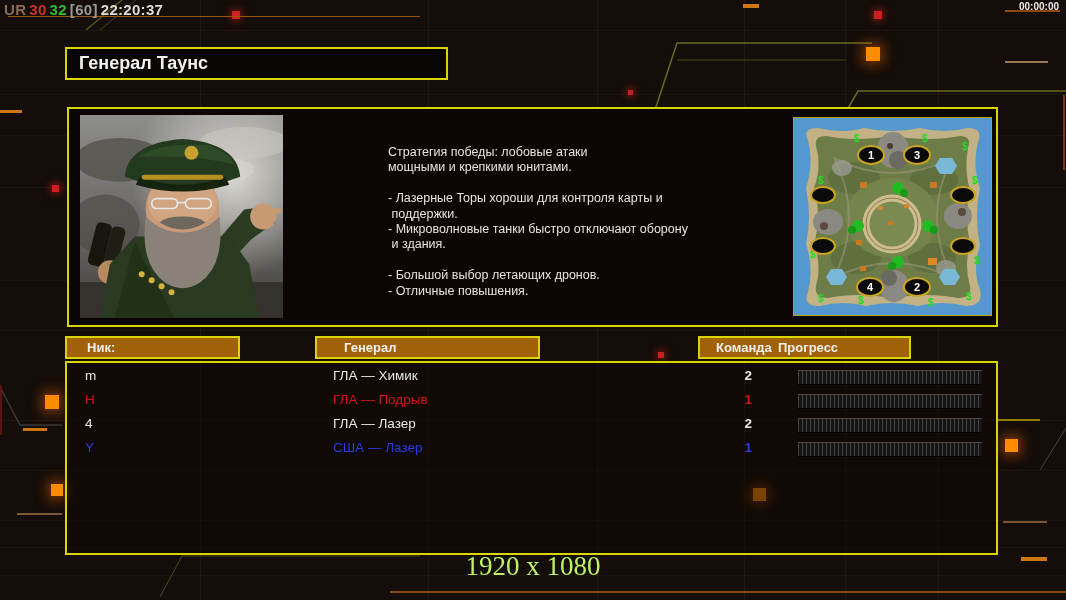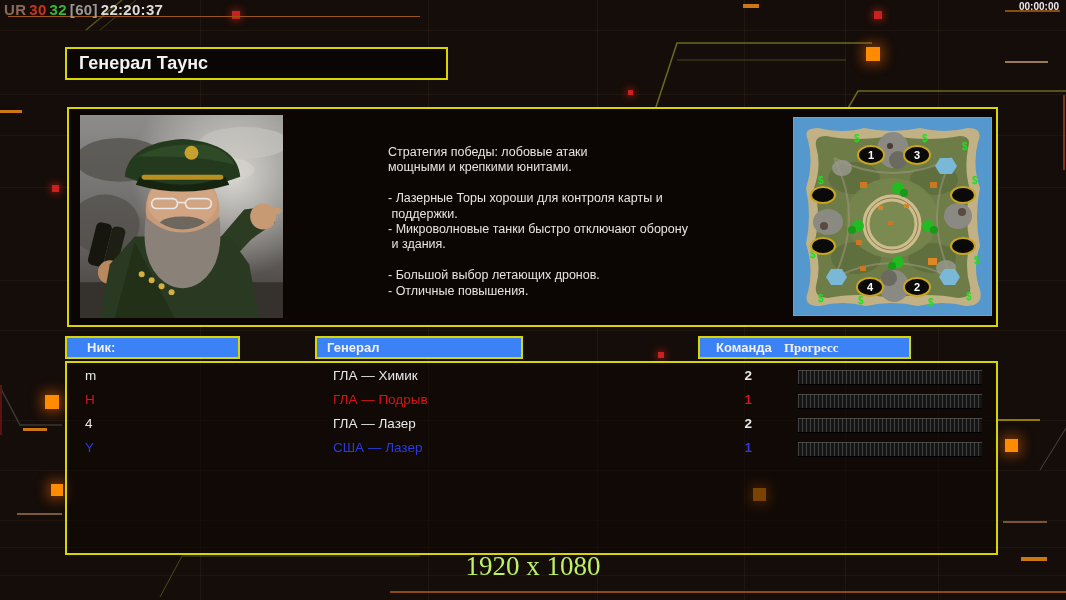--- a/index.html
+++ b/index.html
@@ -32,27 +32,27 @@
     background:#0a0603;border:2px solid #d8d500;
     color:#f2f2f2;font-size:18px;font-weight:bold;line-height:29px;padding-left:12px;}
   
   .panel{position:absolute;left:67px;top:107px;width:927px;height:216px;
     background:#0b0604;border:2px solid #d8d500;}
   .portrait{position:absolute;left:80px;top:115px;width:203px;height:203px;}
   .strategy{position:absolute;left:388px;top:145px;width:330px;
     color:#e8e4e0;font-size:12.5px;line-height:15.4px;white-space:pre-wrap;}
   .minimap{position:absolute;left:793px;top:117px;width:197px;height:197px;border:1px solid #b8a400;}
   
-  .hdr{position:absolute;top:336px;height:19px;background:#3b82f6;border:2px solid #d8d500;
+  .hdr{position:absolute;top:336px;height:19px;background:#a16207;border:2px solid #d8d500;
     color:#f0f0f0;font-size:13px;font-weight:bold;line-height:19px;}
   .hdr-nick{left:65px;width:151px;padding-left:20px;}
-  .hdr-general{left:315px;width:194px;padding-left:10px;}
+  .hdr-general{left:315px;width:194px;padding-left:27px;}
   .hdr-team{left:698px;width:209px;text-align:right;}
   .hdr-team .t1{position:absolute;left:16px;}
-  .hdr-team .t2{position:absolute;left:84px;font-family:Liberation Serif, serif;}
+  .hdr-team .t2{position:absolute;left:78px;}
   
   .ptable{position:absolute;left:65px;top:361px;width:929px;height:190px;
     background:rgba(12,7,4,0.55);border:2px solid #d8d500;}
   .prow{position:absolute;left:0;width:100%;height:24px;font-size:13.5px;}
   .prow .nick{position:absolute;left:18px;top:3px;}
   .prow .gen{position:absolute;left:266px;top:3px;}
   .prow .team{position:absolute;left:625px;top:3px;width:60px;text-align:right;font-weight:bold;}
   .prow .pbar{position:absolute;left:731px;top:5px;width:184px;height:13px;
     background:repeating-linear-gradient(90deg,#414141 0px,#414141 1px,#151515 1px,#151515 4px);
     border-top:1px solid #4a4a4a;border-bottom:1px solid #000;}

